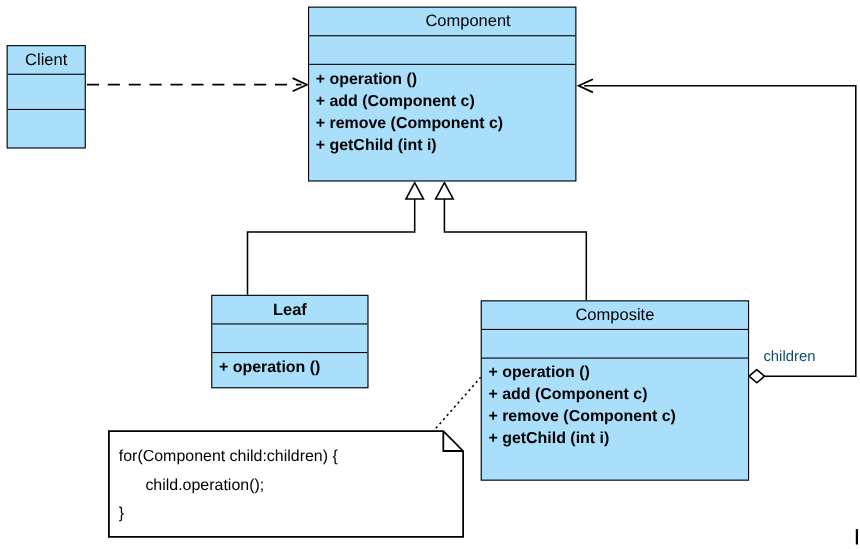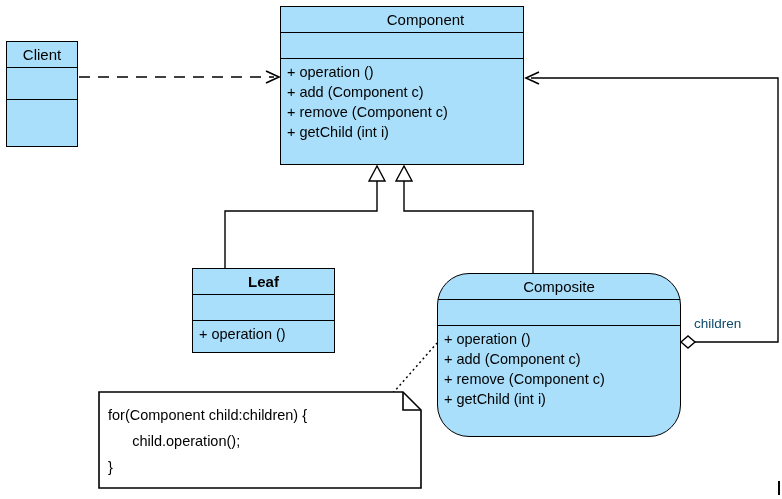--- a/index.html
+++ b/index.html
@@ -52,36 +52,37 @@
   .uml-ops {
     box-sizing: border-box;
     padding: 3px 0 2px 0;
   }
   .uml-ops .op-row {
     font-size: 14.5px;
     color: #000000;
     line-height: 20px;
     padding-left: 6px;
     white-space: nowrap;
+    font-weight: bold;
   }
   
-  #class-client   { left: 6px;   top: 41px;  width: 72px;  height: 106px; }
+  #class-client   { left: 6px;   top: 41px;  width: 72px;  height: 94px; }
   #class-client .uml-name  { height: 26px; }
   #class-client .uml-attrs { height: 32px; }
   #class-client .uml-ops   { height: 34px; }
 
   #class-component { left: 280px; top: 6px;  width: 244px; height: 159px; }
   #class-component .uml-name  { height: 26px; padding-left: 47px; }
   #class-component .uml-attrs { height: 26px; }
 
   #class-leaf     { left: 192px; top: 268px; width: 143px; height: 85px; }
   #class-leaf .uml-name  { height: 26px; font-weight: bold; }
   #class-leaf .uml-attrs { height: 26px; }
 
-  #class-composite { left: 437px; top: 273px; width: 244px; height: 164px; border-radius: 32px; }
+  #class-composite { left: 437px; top: 273px; width: 244px; height: 164px; }
   #class-composite .uml-name  { height: 26px; }
   #class-composite .uml-attrs { height: 26px; }
 
   
   #note-box {
     position: absolute;
     left: 75px;
     top: 391px;
     width: 324px;
     height: 98px;

